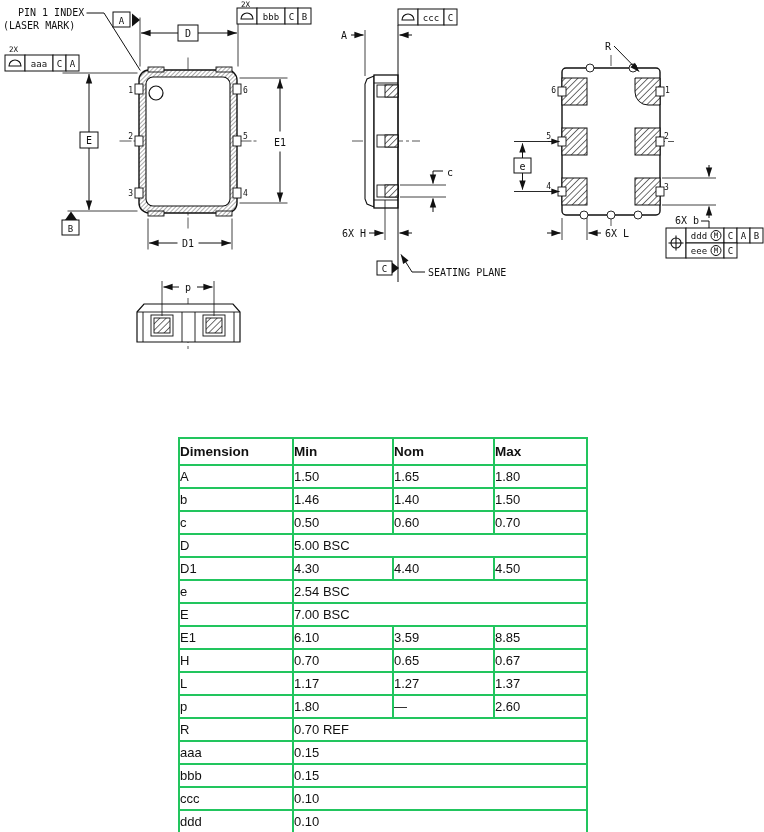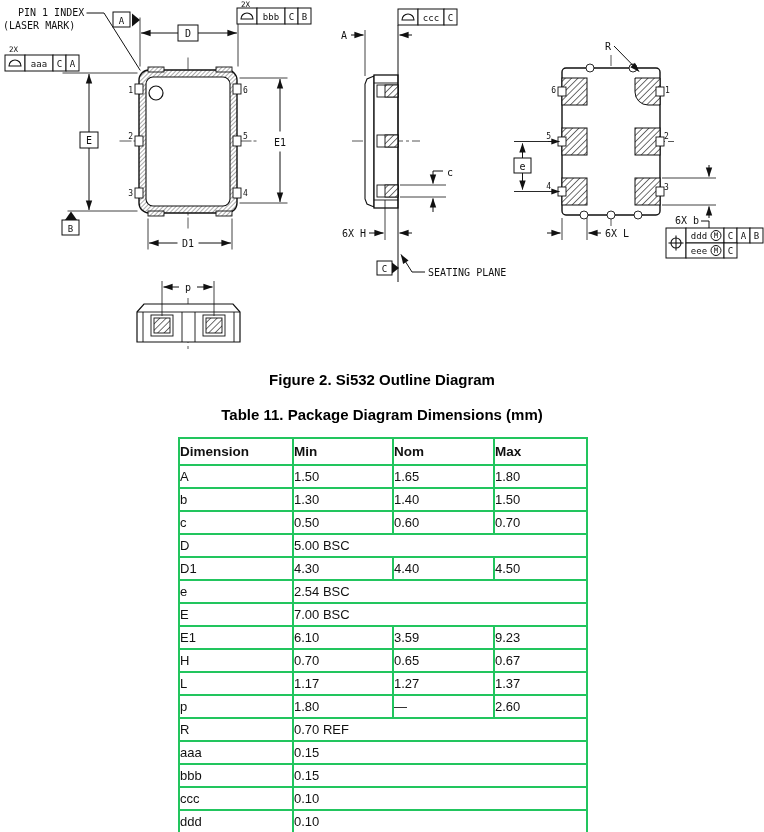--- a/index.html
+++ b/index.html
@@ -273,22 +273,20 @@
     <rect x="206" y="318" width="16" height="15" fill="url(#h1)" stroke="#111" stroke-width="0.9"></rect>
 
     <line x1="162" y1="281" x2="162" y2="316" stroke="#111" stroke-width="0.8"></line>
     <line x1="214" y1="281" x2="214" y2="316" stroke="#111" stroke-width="0.8"></line>
     <line x1="179" y1="287" x2="163.5" y2="287" stroke="#111" stroke-width="1" marker-end="url(#arr)"></line>
     <line x1="197" y1="287" x2="212.5" y2="287" stroke="#111" stroke-width="1" marker-end="url(#arr)"></line>
     <text class="t10 mid" x="188" y="291">p</text>
   </g>
 </svg>
 
-<div class="caption cap-fig">Figure 2. Si532 Outline Diagram</div>
-<div class="caption cap-tab">Table 11. Package Diagram Dimensions (mm)</div>
 
 <table class="dims">
   <colgroup>
     <col style="width:114px">
         <col style="width:100px">
         <col style="width:101px">
         <col style="width:93px">
   </colgroup>
   <thead>
     <tr>
@@ -300,21 +298,21 @@
   </thead>
   <tbody id="dims-body">
         <tr>
           <td>A</td>
           <td>1.50</td>
           <td>1.65</td>
           <td>1.80</td>
         </tr>
         <tr>
           <td>b</td>
-          <td>1.30</td>
+          <td>1.46</td>
           <td>1.40</td>
           <td>1.50</td>
         </tr>
         <tr>
           <td>c</td>
           <td>0.50</td>
           <td>0.60</td>
           <td>0.70</td>
         </tr>
         <tr>
@@ -332,21 +330,21 @@
           <td colspan="3">2.54 BSC</td>
         </tr>
         <tr>
           <td>E</td>
           <td colspan="3">7.00 BSC</td>
         </tr>
         <tr>
           <td>E1</td>
           <td>6.10</td>
           <td>3.59</td>
-          <td>9.23</td>
+          <td>8.85</td>
         </tr>
         <tr>
           <td>H</td>
           <td>0.70</td>
           <td>0.65</td>
           <td>0.67</td>
         </tr>
         <tr>
           <td>L</td>
           <td>1.17</td>

